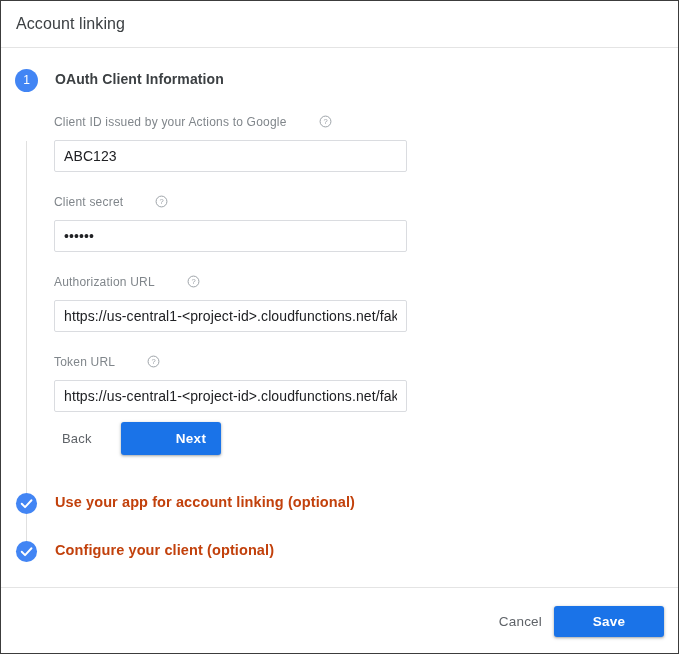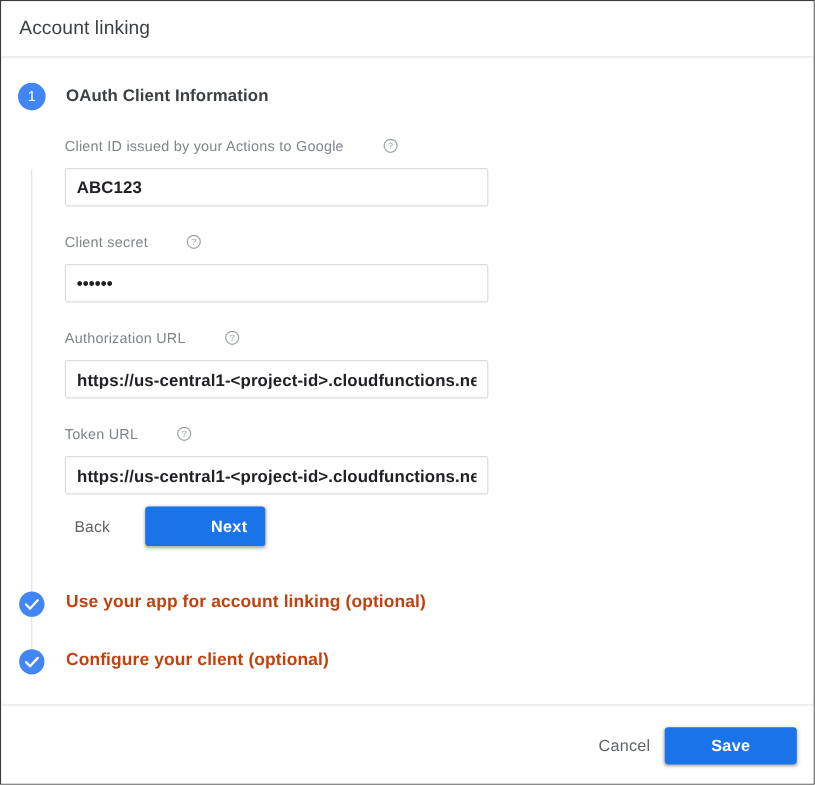--- a/index.html
+++ b/index.html
@@ -145,21 +145,20 @@
     height: 32px;
     border: 1px solid #dadce0;
     border-radius: 2px;
     background: #ffffff;
     font-family: "Liberation Sans", sans-serif;
     font-size: 14px;
     color: #202124;
     padding: 0 9px;
     outline: none;
     letter-spacing: 0.1px;
-    font-weight: bold;
   }
   .text-input::placeholder { color: #9aa0a6; }
   .field-gap { height: 23px; }
 
   
   .btn-row {
     position: absolute;
     left: 53px;
     top: 353px;
     height: 33px;

